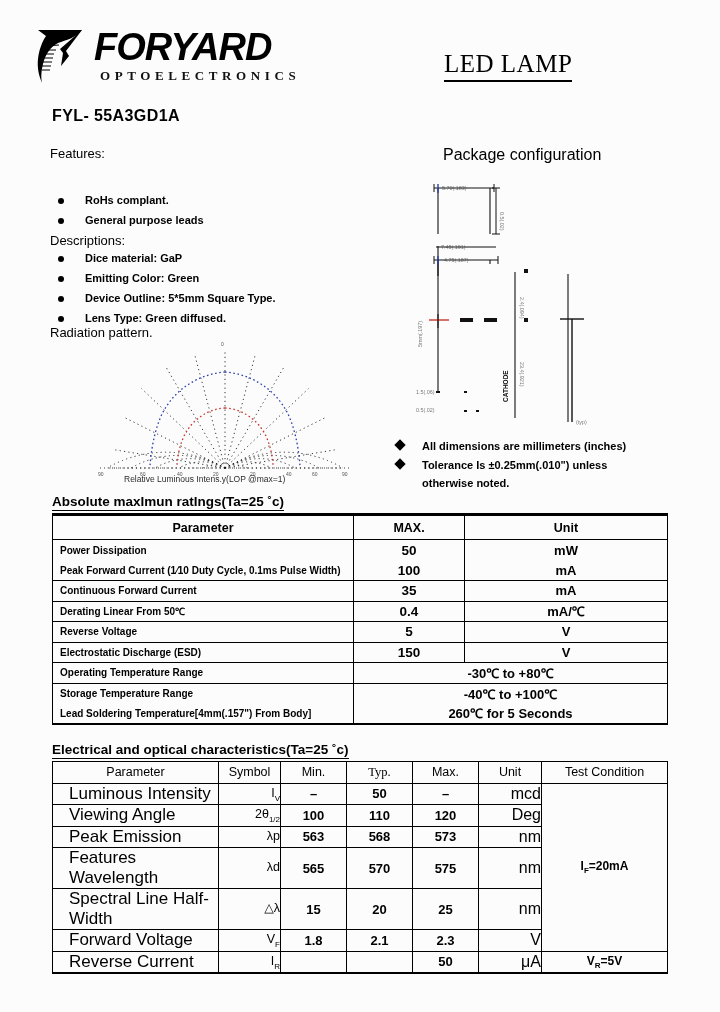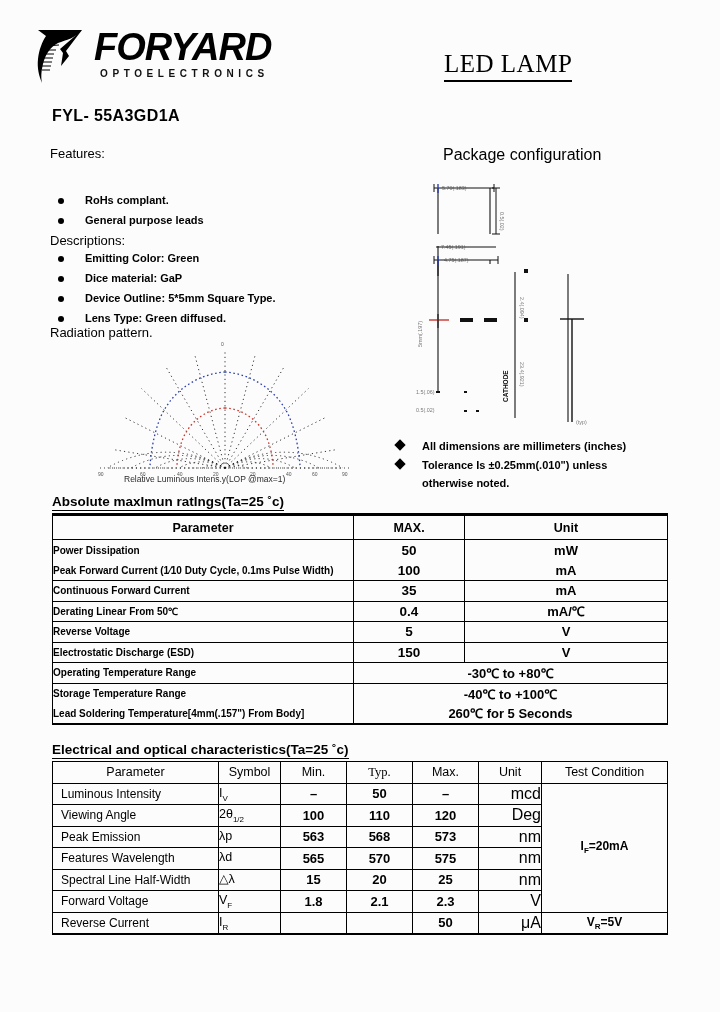--- a/index.html
+++ b/index.html
@@ -6,22 +6,22 @@
   body{width:720px;height:1012px;position:relative;
        font-family:"Liberation Sans",sans-serif;color:#000;
        -webkit-font-smoothing:none;}
   .page{position:absolute;left:0;top:0;width:720px;height:1012px;background:#fcfcfc;overflow:hidden;}
 
   
   .logo-wrap{position:absolute;left:36px;top:26px;width:250px;height:62px;}
   .logo-mark{position:absolute;left:0;top:0;width:50px;height:60px;}
   .logo-text{position:absolute;left:58px;top:2px;font-weight:bold;font-style:italic;
              font-size:38px;letter-spacing:-1px;line-height:38px;font-family:"Liberation Sans",sans-serif;}
-  .logo-sub{position:absolute;left:64px;top:42px;font-size:10px;letter-spacing:4.6px;
-            font-weight:bold;color:#111;}
+  .logo-sub{position:absolute;left:64px;top:42px;font-size:13px;letter-spacing:4.6px;
+            font-weight:bold;color:#111;font-family:Liberation Serif, serif;}
   .led-lamp{position:absolute;left:444px;top:50px;font-family:"Liberation Serif",serif;
             font-weight:normal;font-size:25px;letter-spacing:0.5px;
             border-bottom:2.5px solid #000;padding-bottom:2px;}
   .partno{position:absolute;left:52px;top:107px;font-size:16px;font-weight:bold;letter-spacing:0.4px;}
 
   
   .features-h{position:absolute;left:50px;top:146px;font-size:13px;}
   .desc-h{position:absolute;left:50px;top:233px;font-size:13px;}
   .rad-h{position:absolute;left:50px;top:325px;font-size:13px;}
   .blist{position:absolute;font-size:11px;}
@@ -47,36 +47,36 @@
   .sec-h{position:absolute;font-size:13.5px;font-weight:bold;}
   .sec-h .ul{border-bottom:1.6px solid #000;padding-bottom:1px;}
 
   
   table{border-collapse:collapse;position:absolute;}
   
   #t1{left:52px;top:513px;width:616px;font-size:11px;}
   #t1 td,#t1 th{border:1px solid #000;padding:0;}
   #t1 thead th{border-top:3px solid #000;border-bottom:1.6px solid #000;
                font-size:12.5px;font-weight:bold;height:23px;}
-  #t1 .p{text-align:left;font-size:10px;font-weight:bold;}
+  #t1 .p{text-align:left;padding-left:7px;font-size:10px;font-weight:bold;}
   #t1 .v{text-align:center;font-size:13.5px;font-weight:bold;}
   #t1 .u{text-align:center;font-size:13px;font-weight:bold;}
   #t1 tbody tr{height:20.5px;}
   #t1 .nb{border-bottom:0;}
   #t1 .nt{border-top:0;}
   #t1 .last{border-bottom:2.2px solid #000;}
 
   
   #t2{left:52px;top:761px;width:616px;font-size:12px;}
   #t2 td,#t2 th{border:1px solid #000;padding:0;height:20.5px;}
   #t2 thead th{border-top:1.6px solid #000;border-bottom:1.6px solid #000;
                font-size:12.5px;font-weight:normal;}
-  #t2 .p{text-align:left;padding-left:8px;font-size:12px;}
+  #t2 .p{text-align:left;padding-left:16px;font-size:17px;}
   #t2 .c{text-align:center;font-size:13px;font-weight:bold;}
-  #t2 .sym{text-align:left;font-size:12.5px;}
+  #t2 .sym{text-align:right;font-size:12.5px;}
   #t2 .un{text-align:right;font-size:16px;}
   #t2 .tc{text-align:center;font-size:12px;font-weight:bold;}
   #t2 .nobl{border-left:0;}
   #t2 .last{border-bottom:2.2px solid #000;}
   sub{font-size:8px;}
 </style>
 </head>
 <body>
 
 <div class="page">
@@ -116,25 +116,25 @@
       <span class="dot"></span>
       <span class="lbl">General purpose leads</span>
     </div>
   </div>
 
   <div class="desc-h">Descriptions:</div>
 
   <div class="blist" style="left:58px;top:250px;width:320px;">
     <div class="bitem">
       <span class="dot"></span>
+      <span class="lbl">Dice material: GaP</span>
+    </div>
+    <div class="bitem">
+      <span class="dot"></span>
       <span class="lbl">Emitting Color: Green</span>
-    </div>
-    <div class="bitem">
-      <span class="dot"></span>
-      <span class="lbl">Dice material: GaP</span>
     </div>
     <div class="bitem">
       <span class="dot"></span>
       <span class="lbl">Device Outline: 5*5mm Square Type.</span>
     </div>
     <div class="bitem">
       <span class="dot"></span>
       <span class="lbl">Lens Type: Green diffused.</span>
     </div>
   </div>

